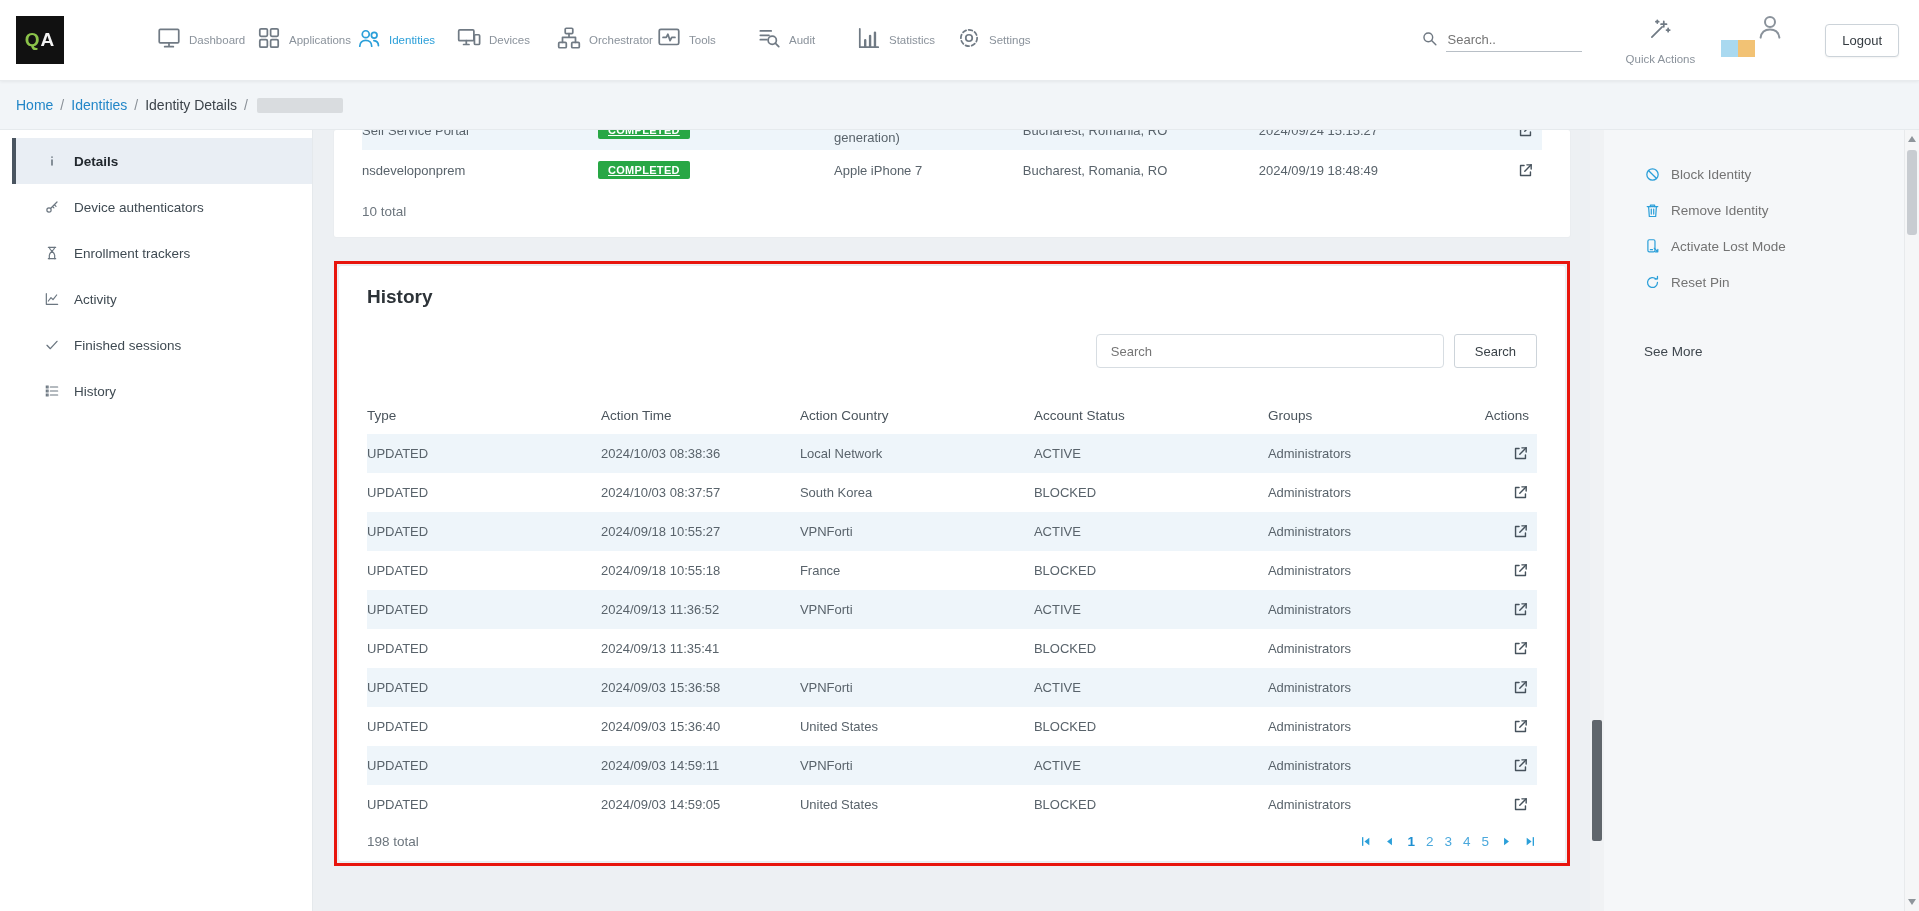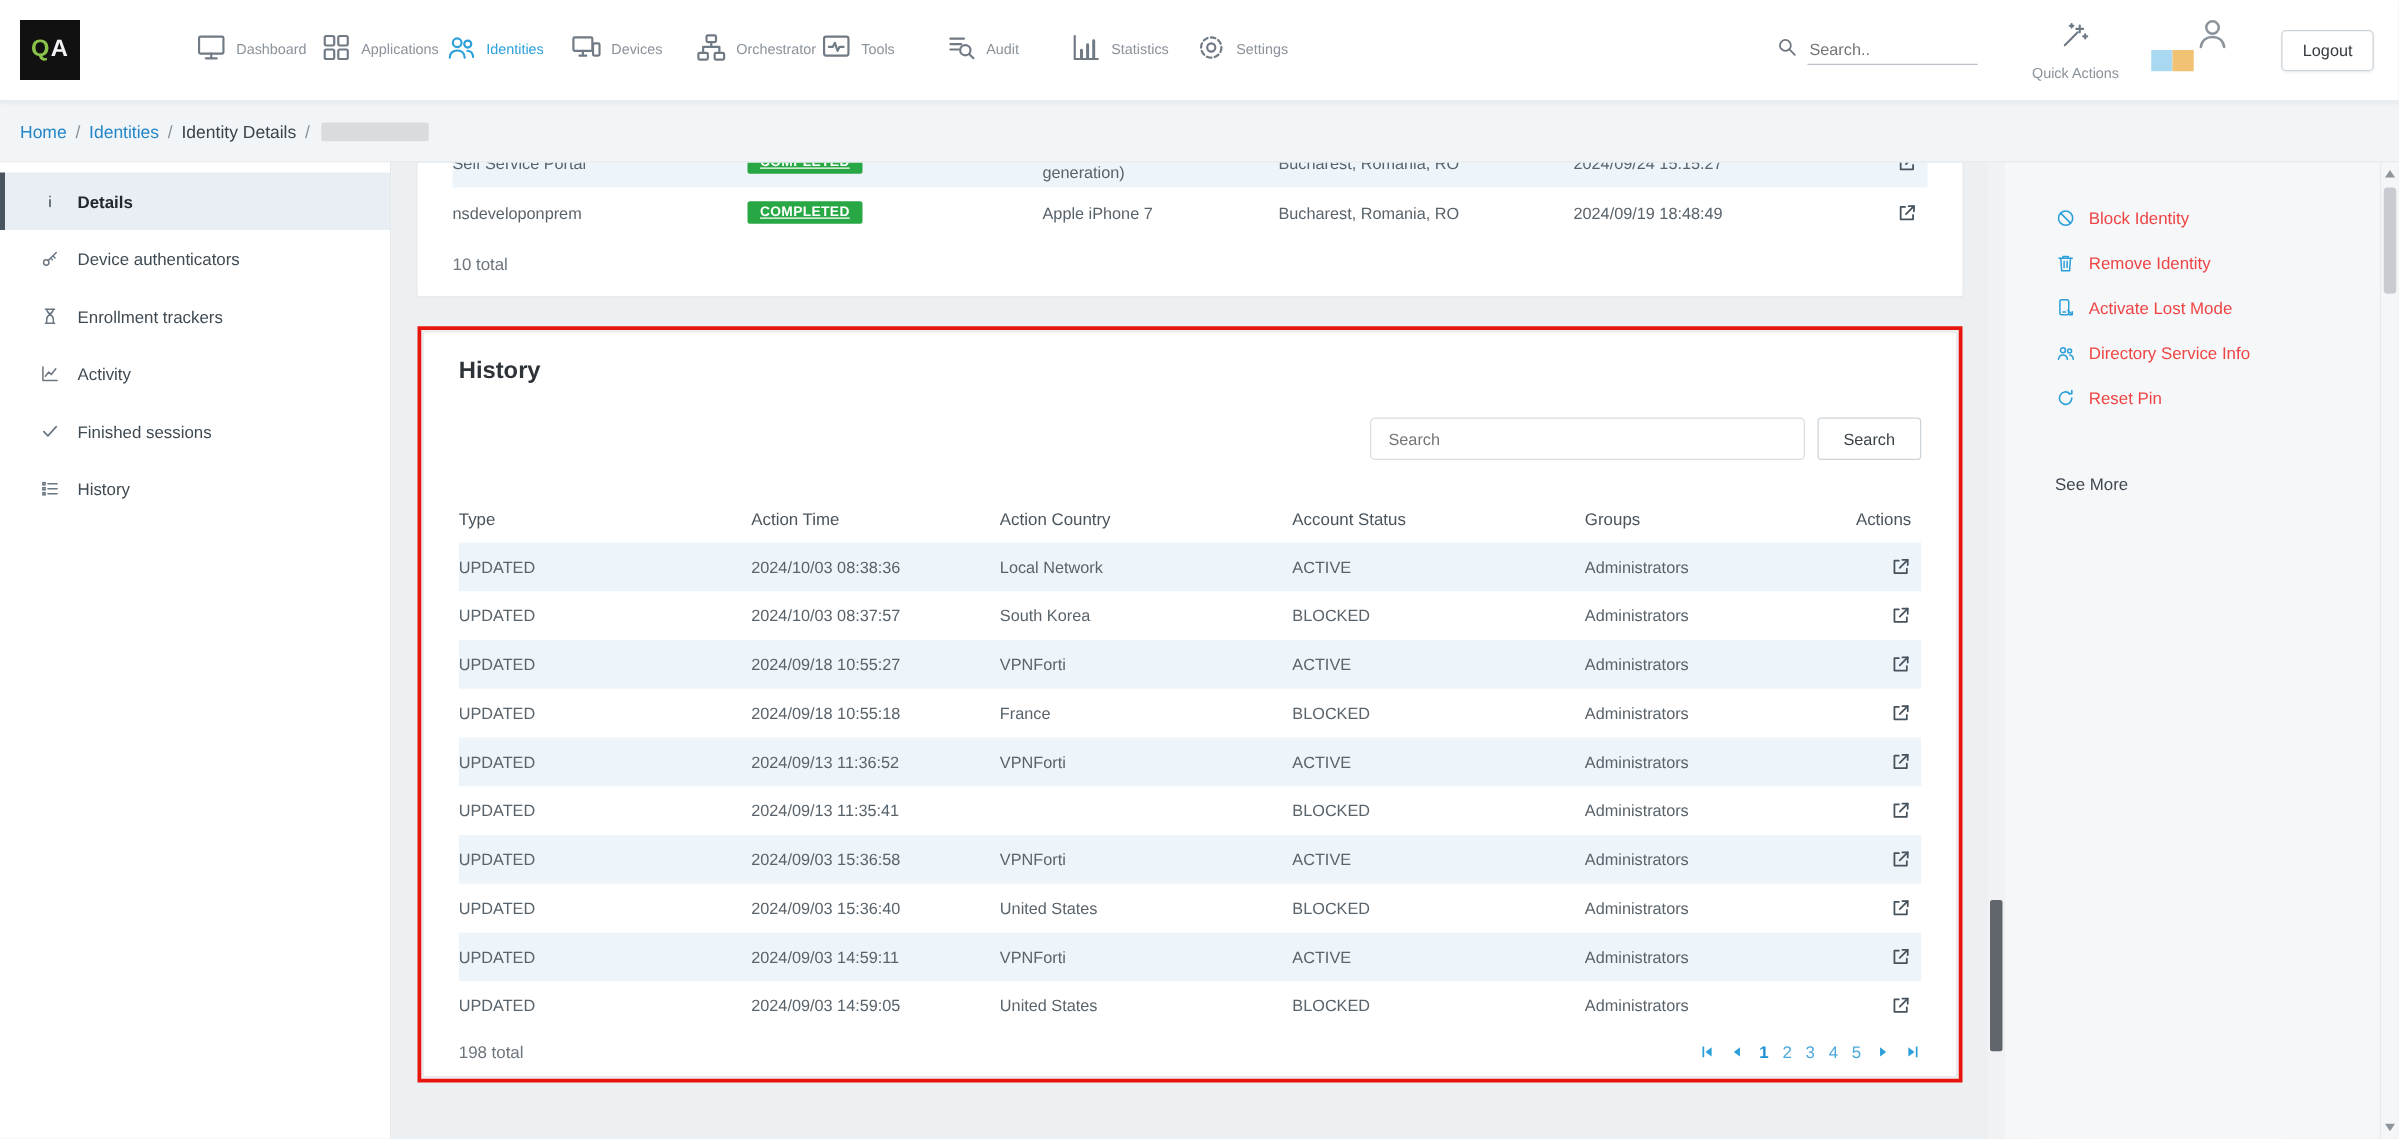--- a/index.html
+++ b/index.html
@@ -42,21 +42,21 @@
   .crumb-current { color:#3c434a; }
   .redacted { display:inline-block; width:86px; height:15px; background:#d9dcdf;
     border-radius:2px; vertical-align:middle; margin-left:2px; }
 
   
   .body { display:flex; height:783px; flex:1 1 auto; }
 
   
   .sidebar { width:312px; background:#fff; border-right:1px solid #e5e9ec; padding-top:8px; flex:0 0 auto; }
   .side-item { height:46px; display:flex; align-items:center; gap:14px; padding-left:28px;
-    font-size:13.5px; color:#3f4a52; cursor:pointer; border-left:4px solid transparent; }
+    font-size:13.5px; color:#3f4a52; cursor:pointer; border-left:4px solid transparent;margin-left:12px; }
   .side-item .side-ic { color:#6b7680; display:flex; }
   .side-item.active { background:#e9eef4; border-left-color:#4a5560; font-weight:bold; color:#22282e; }
 
   
   .main { flex:1 1 auto; padding:0 20px 0 21px; overflow:hidden; }
   .card { background:#fff; border-radius:2px; box-shadow:0 0 2px rgba(0,0,0,.06); }
   .top-card { overflow:hidden; padding:0 28px 4px 28px; }
   .clip-inner { margin-top:-20px; }
   .sgrid { display:grid; grid-template-columns:20% 20% 16% 20% 18% 1fr; align-items:center; }
   .srow { height:40px; font-size:13px; color:#59636b; }
@@ -89,21 +89,21 @@
   .pg-num { color:#4aa8dc; font-size:13.5px; cursor:pointer; }
   .pg-num.current { color:#1d8fd1; font-weight:bold; }
 
   
   .main-scrollbar { width:14px; background:#f0f2f4; position:relative; flex:0 0 auto; }
   .main-scrollbar .thumb { position:absolute; top:75.5%; height:15.5%; left:2px; right:2px;
     background:#60666c; border-radius:2px; }
 
   
   .right-panel { width:300px; background:#f5f7f9; padding:26px 0 0 40px; box-sizing:border-box; flex:0 0 auto; }
-  .rp-link { display:flex; align-items:center; gap:10px; height:36px; color:#ef4444;
+  .rp-link { display:flex; align-items:center; gap:10px; height:36px; color:#737373;
     font-size:13.5px; cursor:pointer; }
   .rp-link .rp-ic { display:flex; color:#2b9fd9; }
   .see-more { color:#3f474e; font-size:13.5px; margin-top:44px; }
   .see-more-links { margin-top:10px; padding-left:8px; }
   .sm-link { color:#2b9fd9; font-size:13.5px; height:37px; display:flex; align-items:center; cursor:pointer; }
 
   
   .page-scrollbar { width:14px; background:#f5f6f7; border-left:1px solid #e8eaec;
     position:relative; flex:0 0 auto; }
   .sb-up { width:0; height:0; border-left:4px solid transparent; border-right:4px solid transparent;
@@ -586,31 +586,20 @@
             <svg width="17" height="17" viewBox="0 0 24 24" fill="none" stroke="currentColor" stroke-width="1.7" stroke-linecap="round" stroke-linejoin="round">
               <rect x="5.5" y="2.5" width="10" height="17" rx="2"></rect>
               <path d="M9 16.5h3"></path>
               <path d="M14.5 14.5l5 5M19.5 16v3.5H16"></path>
             </svg>
           </span>
         <span>Activate Lost Mode</span>
       </div>
       <div class="rp-link">
         <span class="rp-ic">
-            <svg width="17" height="17" viewBox="0 0 24 24" fill="none" stroke="currentColor" stroke-width="1.7" stroke-linecap="round">
-              <circle cx="9" cy="8.8" r="2.8"></circle>
-              <path d="M4 19c.4-3.2 2.3-5 5-5s4.6 1.8 5 5"></path>
-              <circle cx="16.5" cy="9.6" r="2.2"></circle>
-              <path d="M16.8 14.2c2.3.4 3.6 2 3.9 4.8"></path>
-            </svg>
-          </span>
-        <span>Directory Service Info</span>
-      </div>
-      <div class="rp-link">
-        <span class="rp-ic">
             <svg width="17" height="17" viewBox="0 0 24 24" fill="none" stroke="currentColor" stroke-width="1.8" stroke-linecap="round" stroke-linejoin="round">
               <path d="M19 12a7 7 0 1 1-2.05-4.95"></path>
               <path d="M19 3.5V7h-3.5"></path>
             </svg>
           </span>
         <span>Reset Pin</span>
       </div>
 
       <div class="see-more">See More</div>
     </aside>

